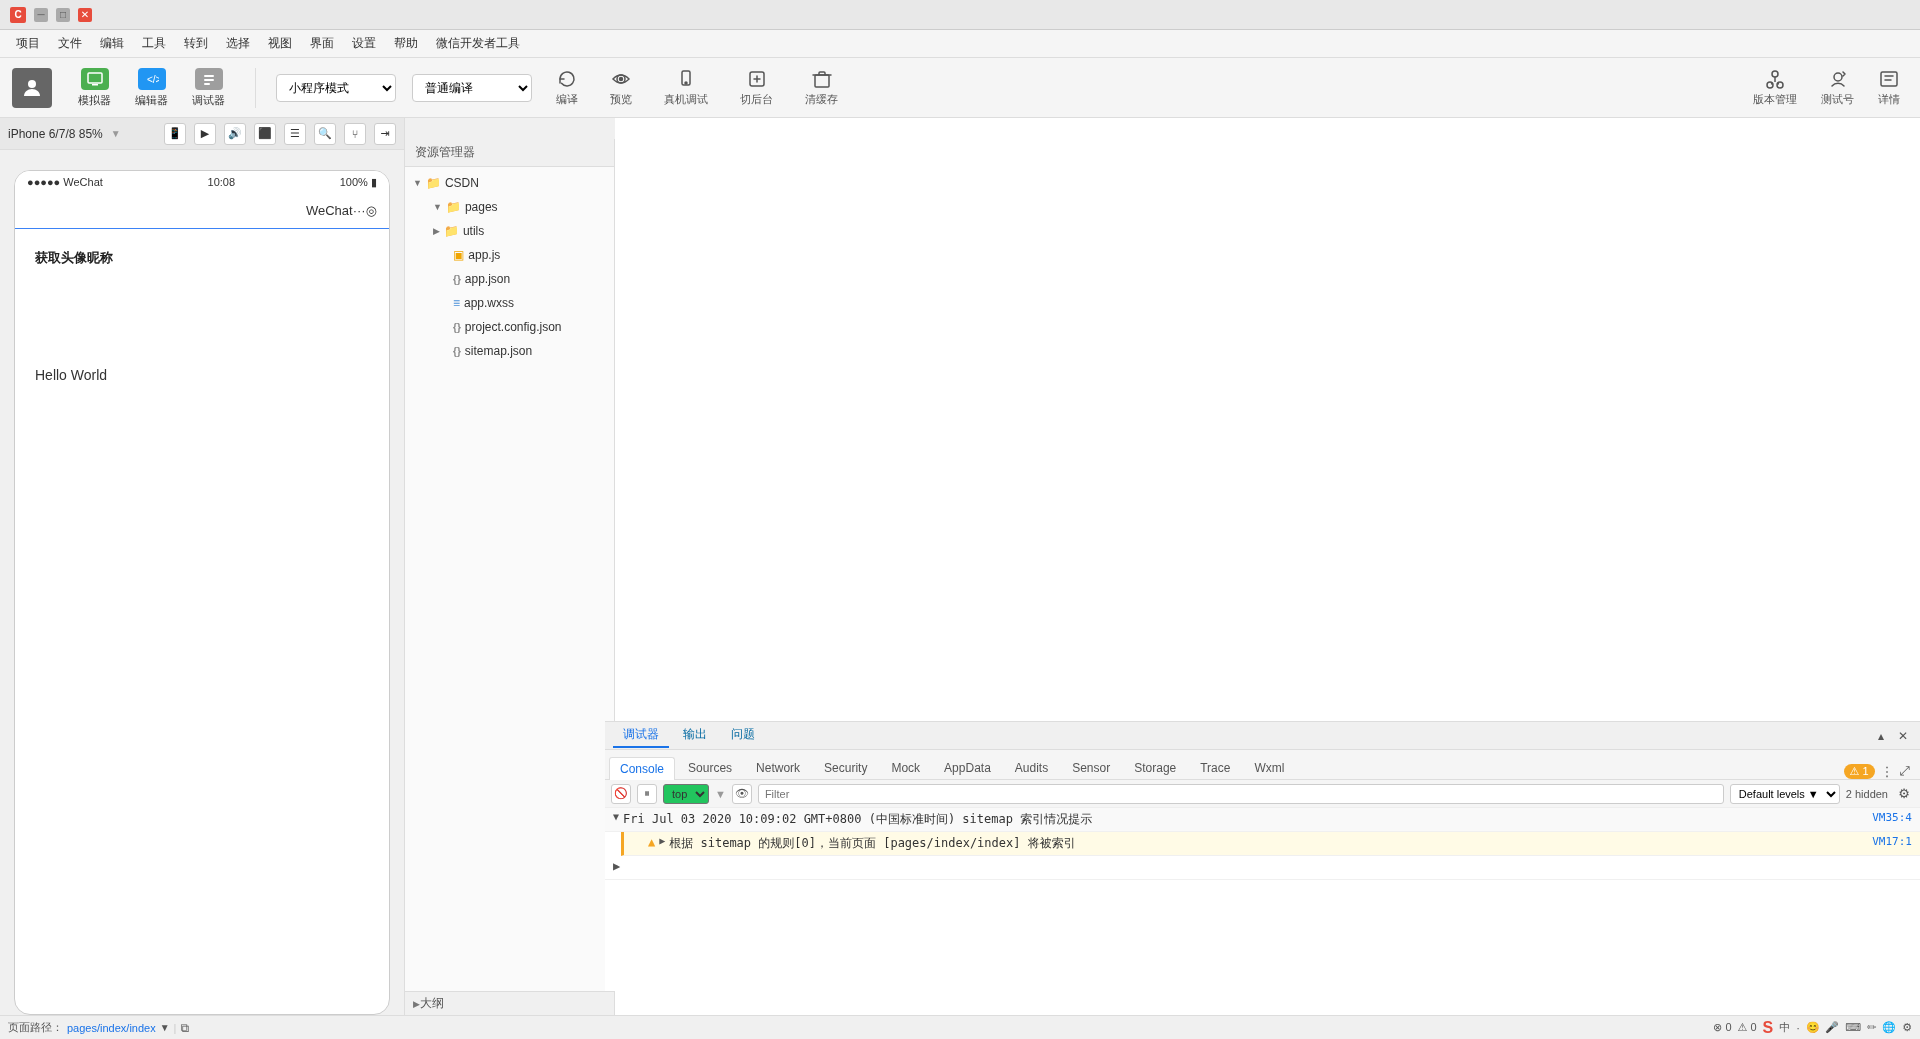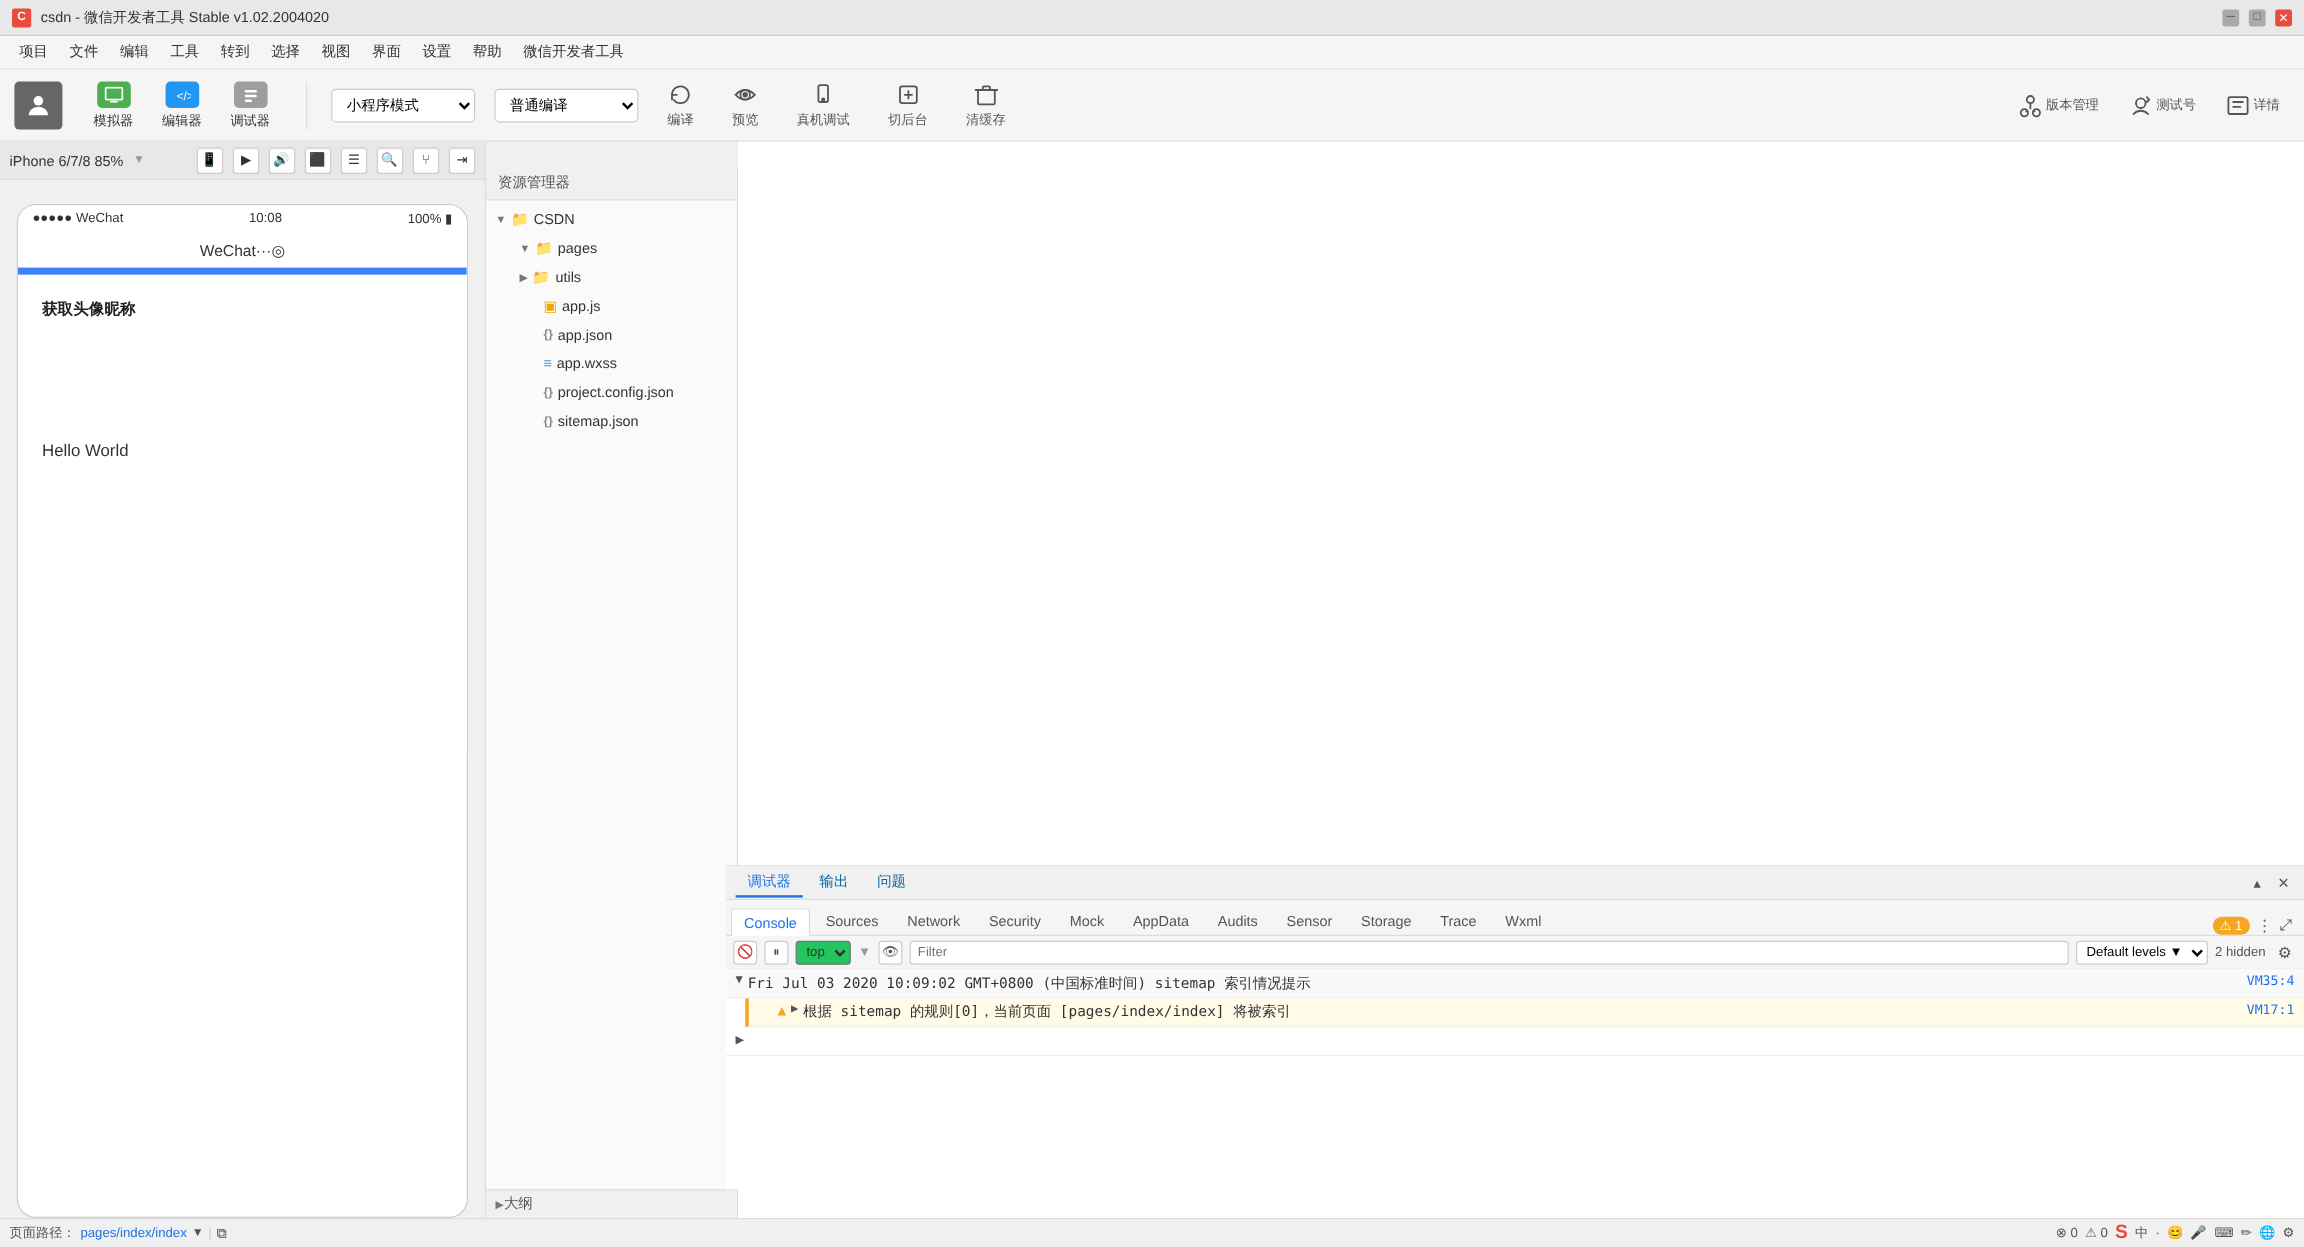--- a/index.html
+++ b/index.html
@@ -103,21 +103,21 @@
     .toolbar-action {
       display: flex; flex-direction: column; align-items: center;
       cursor: pointer;
       font-size: 11px; color: #555;
       gap: 3px;
       padding: 2px 8px;
     }
     .spacer { flex: 1; }
     .toolbar-right { display: flex; gap: 8px; align-items: center; }
     .right-btn {
-      display: flex; flex-direction: row; align-items: center;
+      display: flex; flex-direction: column; align-items: center;
       cursor: pointer; font-size: 11px; color: #555; gap: 2px;
       padding: 4px 8px;
     }
 
     
     #main {
       display: flex;
       height: calc(1039px - 30px - 28px - 60px - 24px);
     }
 
@@ -165,24 +165,24 @@
       background: white;
       display: flex;
       align-items: center;
       justify-content: space-between;
       padding: 0 12px;
       font-size: 11px;
     }
     .phone-nav {
       height: 36px;
       background: white;
-      border-bottom: 6px solid #3b82f6;
-      display: flex;
-      align-items: center;
-      justify-content: center;
+      border-bottom: 1px solid #3b82f6;
+      display: flex;
+      align-items: center;
+      justify-content: flex-end;
       padding: 0 12px;
       font-size: 13px;
     }
     .phone-body {
       padding: 20px;
       background: white;
       min-height: 400px;
     }
     .phone-title-text {
       font-size: 13px;
@@ -415,21 +415,20 @@
       display: flex; align-items: center; gap: 4px;
     }
     .status-sep { color: #ccc; }
     .status-right { display: flex; align-items: center; gap: 6px; }
   </style>
 </head>
 <body>
 
 <div id="titlebar">
   <div class="app-icon">C</div>
-  <span class="title-text">csdn - 微信开发者工具 Stable v1.02.2004020</span>
   <div class="window-controls">
     <button class="win-btn">─</button>
     <button class="win-btn">□</button>
     <button class="win-btn" style="background:#e74c3c;color:white;">✕</button>
   </div>
 </div>
 
 <div id="menubar">
   <span class="menu-item">项目</span>
   <span class="menu-item">文件</span>

